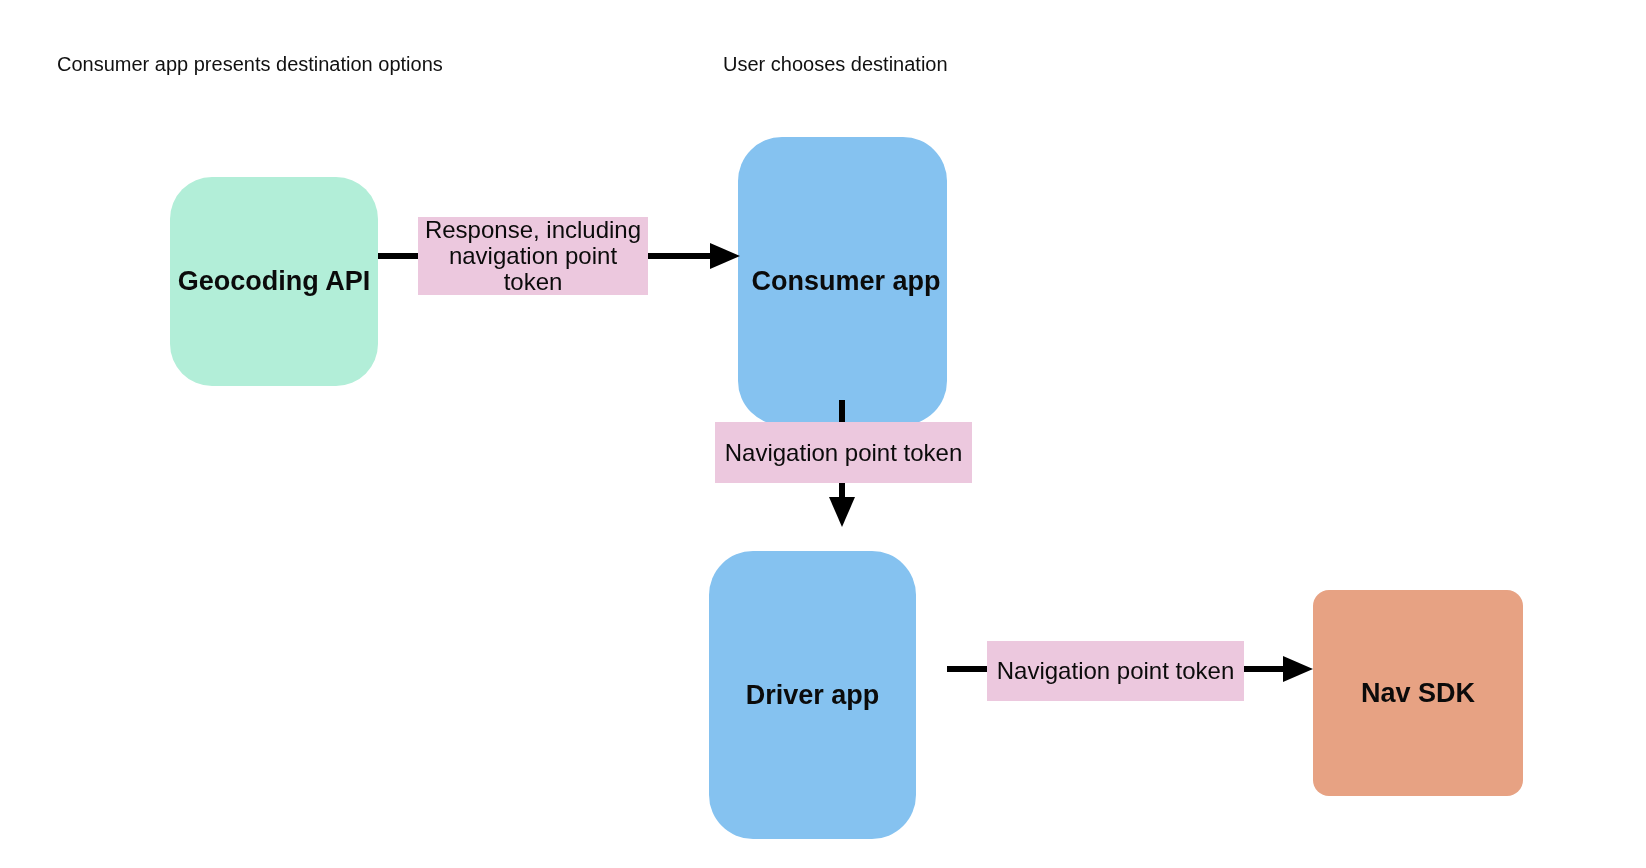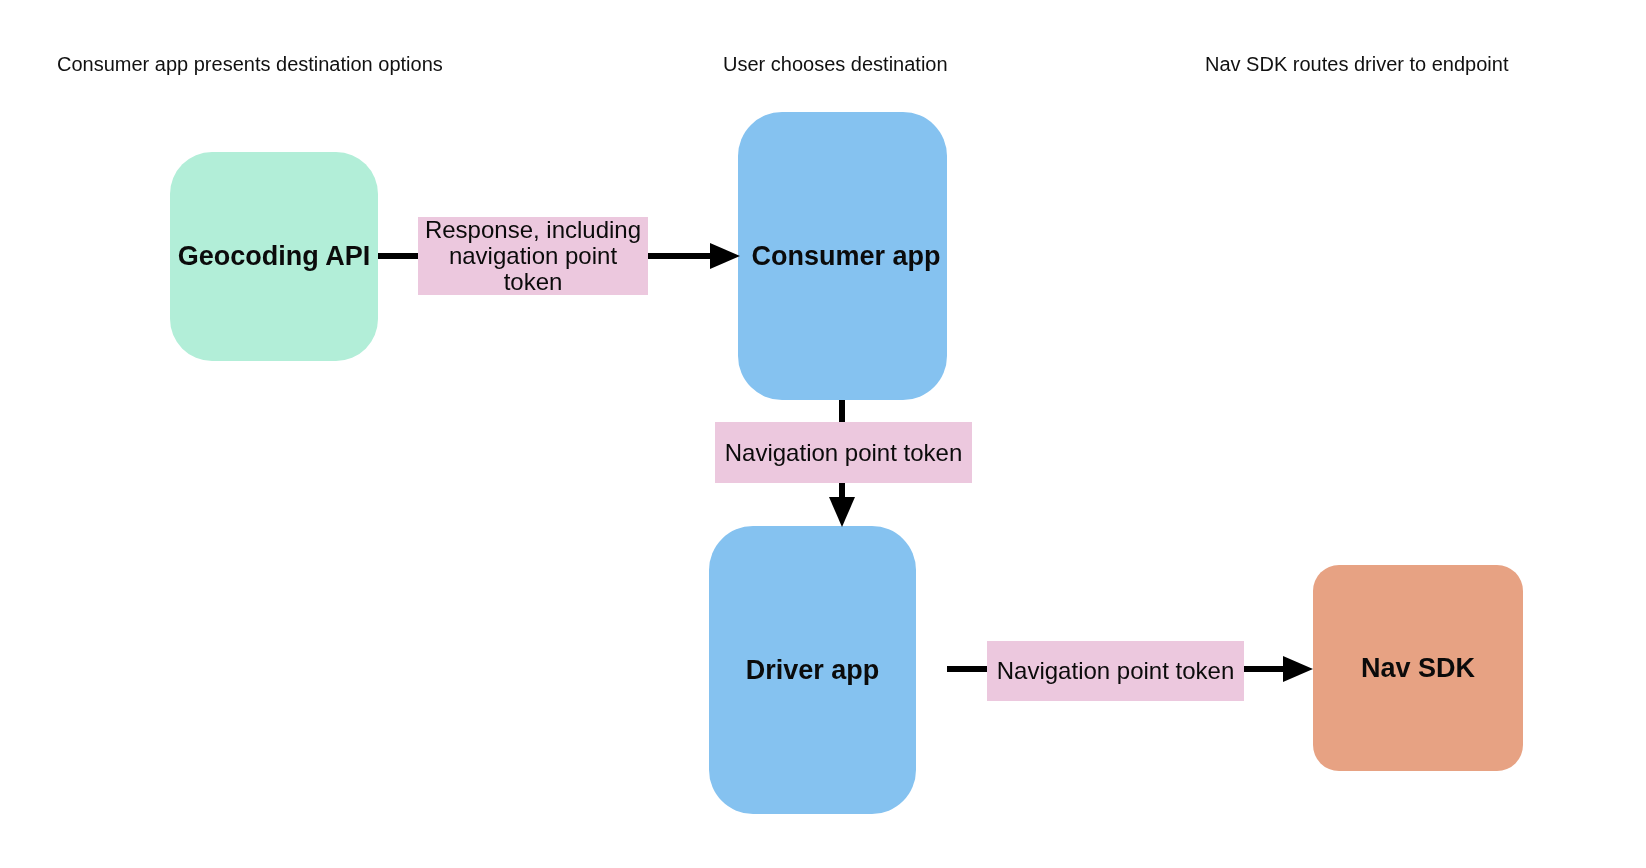--- a/index.html
+++ b/index.html
@@ -31,40 +31,41 @@
   .node {
     position: absolute;
     display: flex;
     align-items: center;
     justify-content: center;
     text-align: center;
     font-weight: 700;
     font-size: 27px;
     color: #0b0b0b;
     z-index: 1;
+    margin-top: 25px;
   }
   #node-geocoding-api {
     left: 170px; top: 152px; width: 208px; height: 209px;
     border-radius: 42px;
     background: var(--node-mint, #b2eed8);
   }
   #node-consumer-app {
     left: 738px; top: 112px; width: 209px; height: 288px;
     border-radius: 44px;
     background: var(--node-blue, #85c2f0);
     padding-left: 7px;
   }
   #node-driver-app {
     left: 709px; top: 526px; width: 207px; height: 288px;
     border-radius: 44px;
     background: var(--node-blue, #85c2f0);
   }
   #node-nav-sdk {
     left: 1313px; top: 565px; width: 210px; height: 206px;
-    border-radius: 26px;
+    border-radius: 16px;
     background: var(--node-salmon, #e7a283);
   }
 
   .arrow-layer {
     position: absolute;
     left: 0; top: 0;
     width: 1646px; height: 868px;
     z-index: 2;
     pointer-events: none;
   }
@@ -88,21 +89,20 @@
   #edge-label-token-vertical { left: 715px; top: 422px; width: 257px; height: 61px; white-space: nowrap; }
   #edge-label-token-horizontal { left: 987px; top: 641px; width: 257px; height: 60px; white-space: nowrap; }
 </style>
 </head>
 <body>
 
 <div class="canvas">
 
   <div class="lane-title" id="lane-title-1">Consumer app presents destination options</div>
   <div class="lane-title" id="lane-title-2">User chooses destination</div>
-  <div class="lane-title" id="lane-title-3">Nav SDK routes driver to endpoint</div>
 
   <div class="node" id="node-geocoding-api">
     <span>Geocoding API</span>
   </div>
   <div class="node" id="node-consumer-app">
     <span>Consumer app</span>
   </div>
   <div class="node" id="node-driver-app">
     <span>Driver app</span>
   </div>

